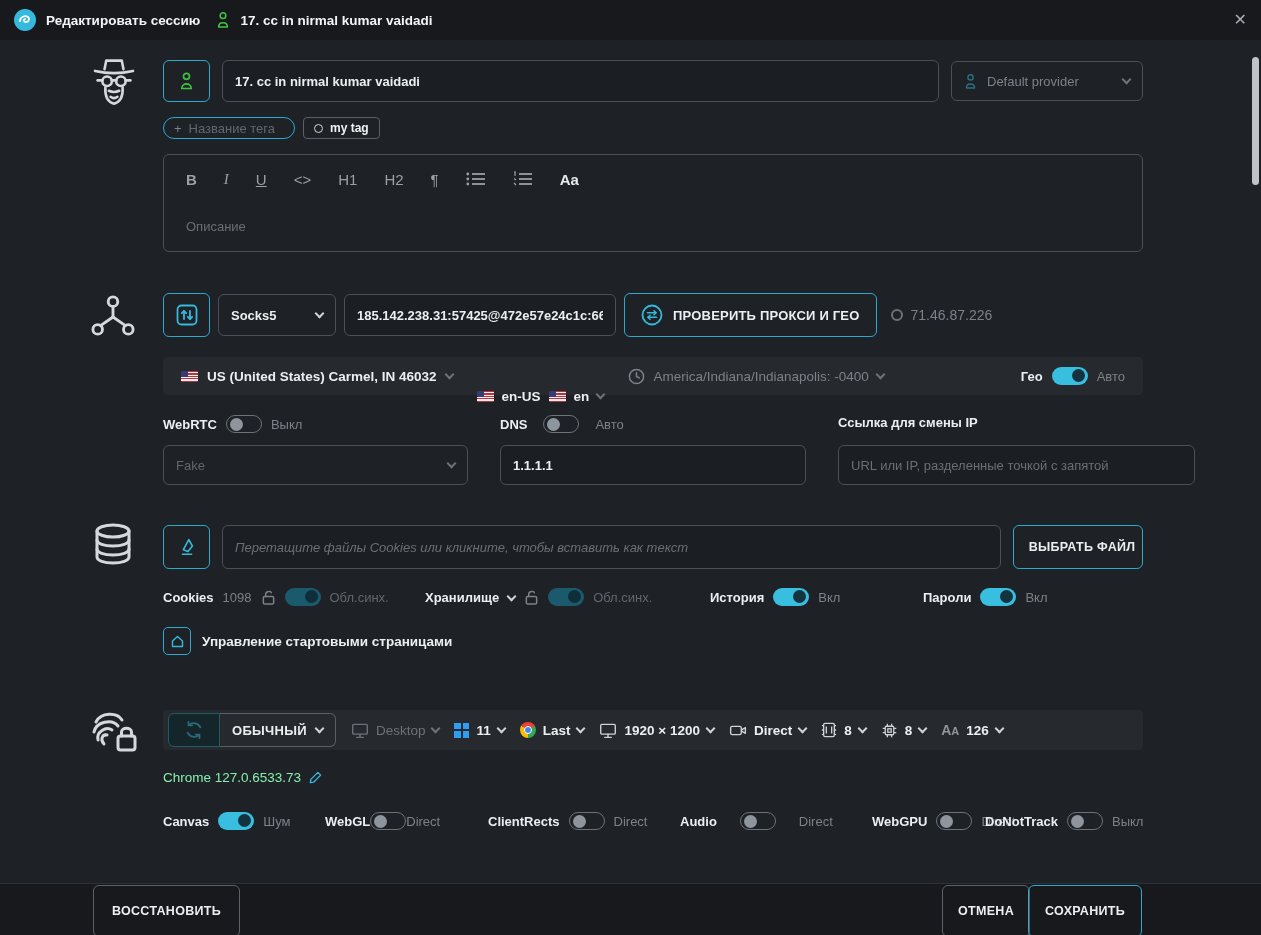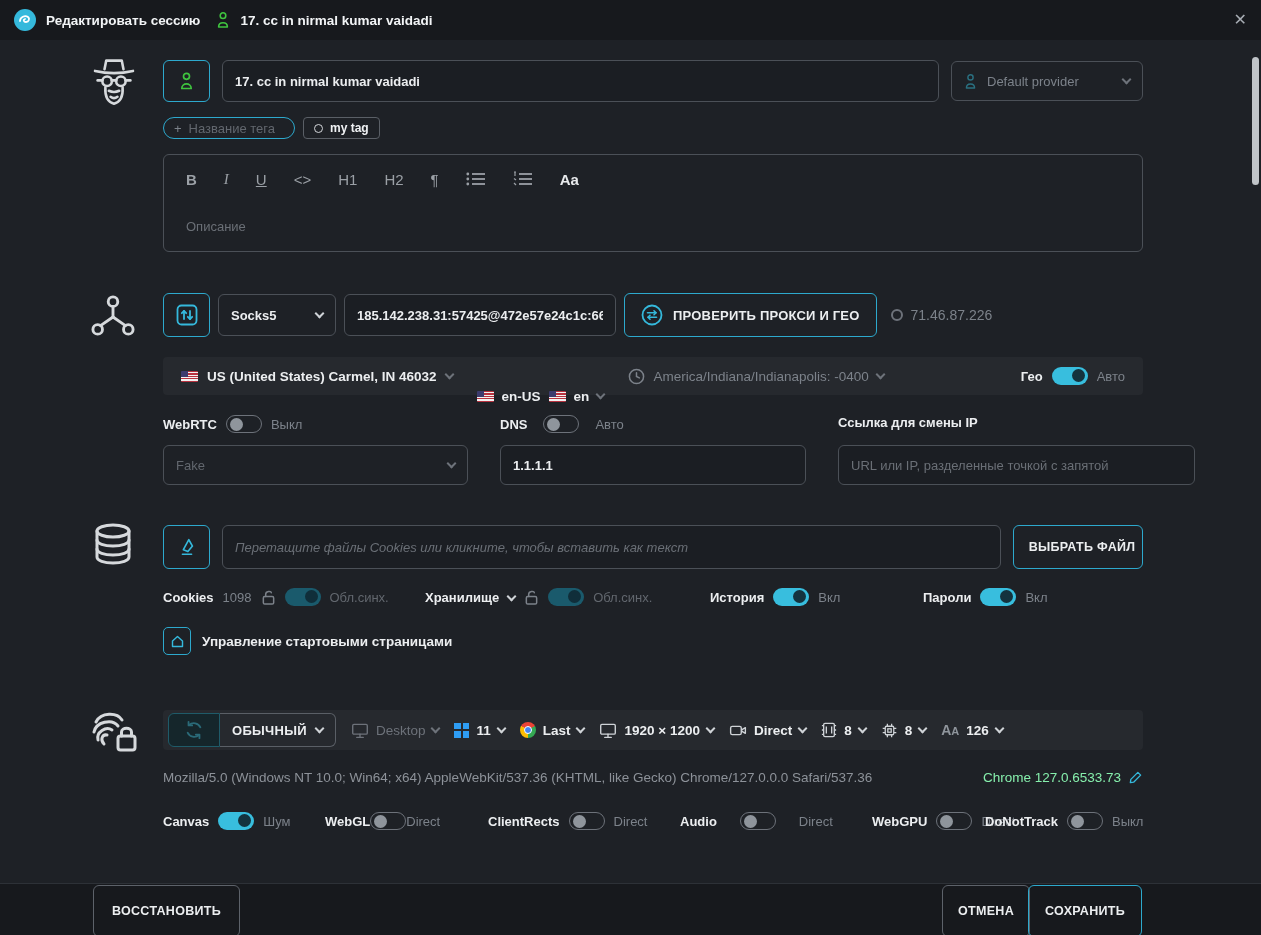--- a/index.html
+++ b/index.html
@@ -454,21 +454,20 @@
     <span class="chev"></span>
   </div>
   <div class="fp-item">
     <span style="color:#8f959c; font-weight:700;"><span style="font-size:14px;">A</span><span style="font-size:11px;">A</span></span>
     <span class="val">126</span>
     <span class="chev"></span>
   </div>
 </div>
 
 <div class="row" style="left:163px; top:770px; width:980px; justify-content:space-between;">
-  <span class="dim" style="font-size:13.5px; color:#8d9299;">Mozilla/5.0 (Windows NT 10.0; Win64; x64) AppleWebKit/537.36 (KHTML, like Gecko) Chrome/127.0.0.0 Safari/537.36</span>
   <span class="row" style="position:static; gap:7px;">
     <span class="dim" style="font-size:13.5px; color:#86efac;">Chrome 127.0.6533.73</span>
     <svg width="15" height="15" viewBox="0 0 16 16">
       <path d="M10.5 2.5 L13.5 5.5 L6 13 L2.5 13.5 L3 10 Z" stroke="#35b9dc" stroke-width="1.4" fill="none" stroke-linejoin="round"></path>
     </svg>
   </span>
 </div>
 
 <div style="position:absolute; left:163px; top:812px; width:980px; height:22px;">
   <div class="row" style="left:0; top:0; gap:9px;">

